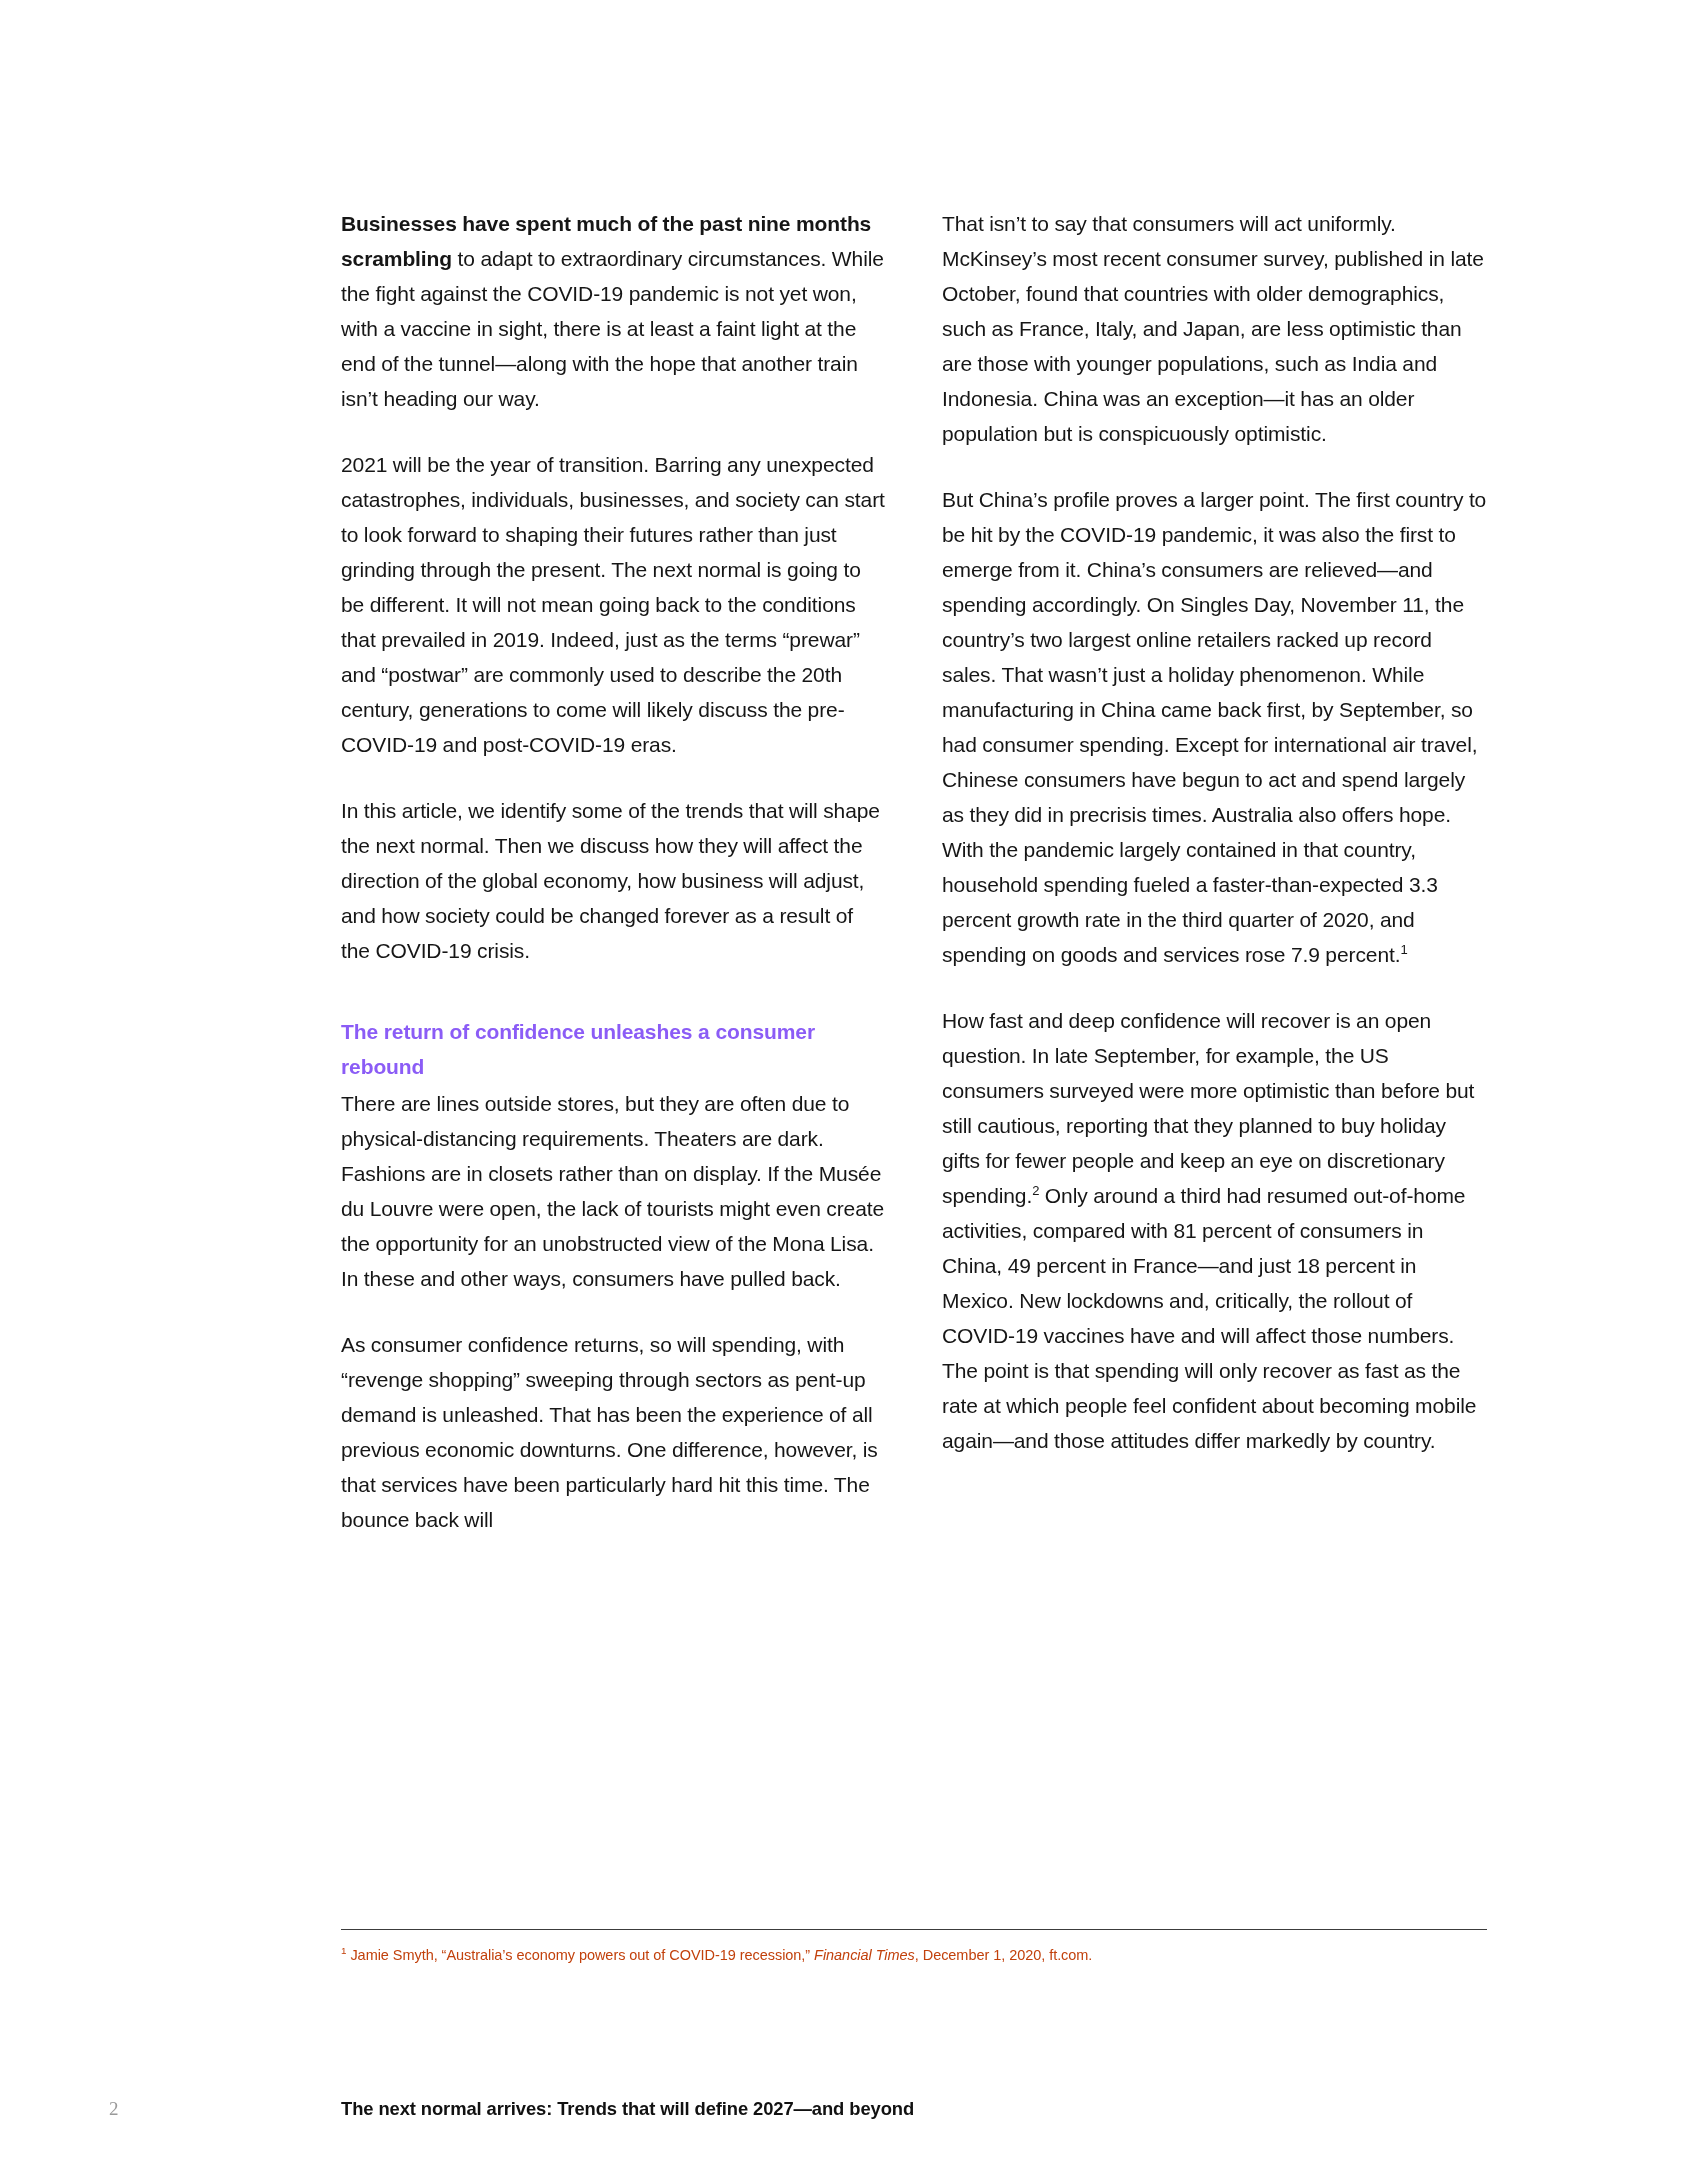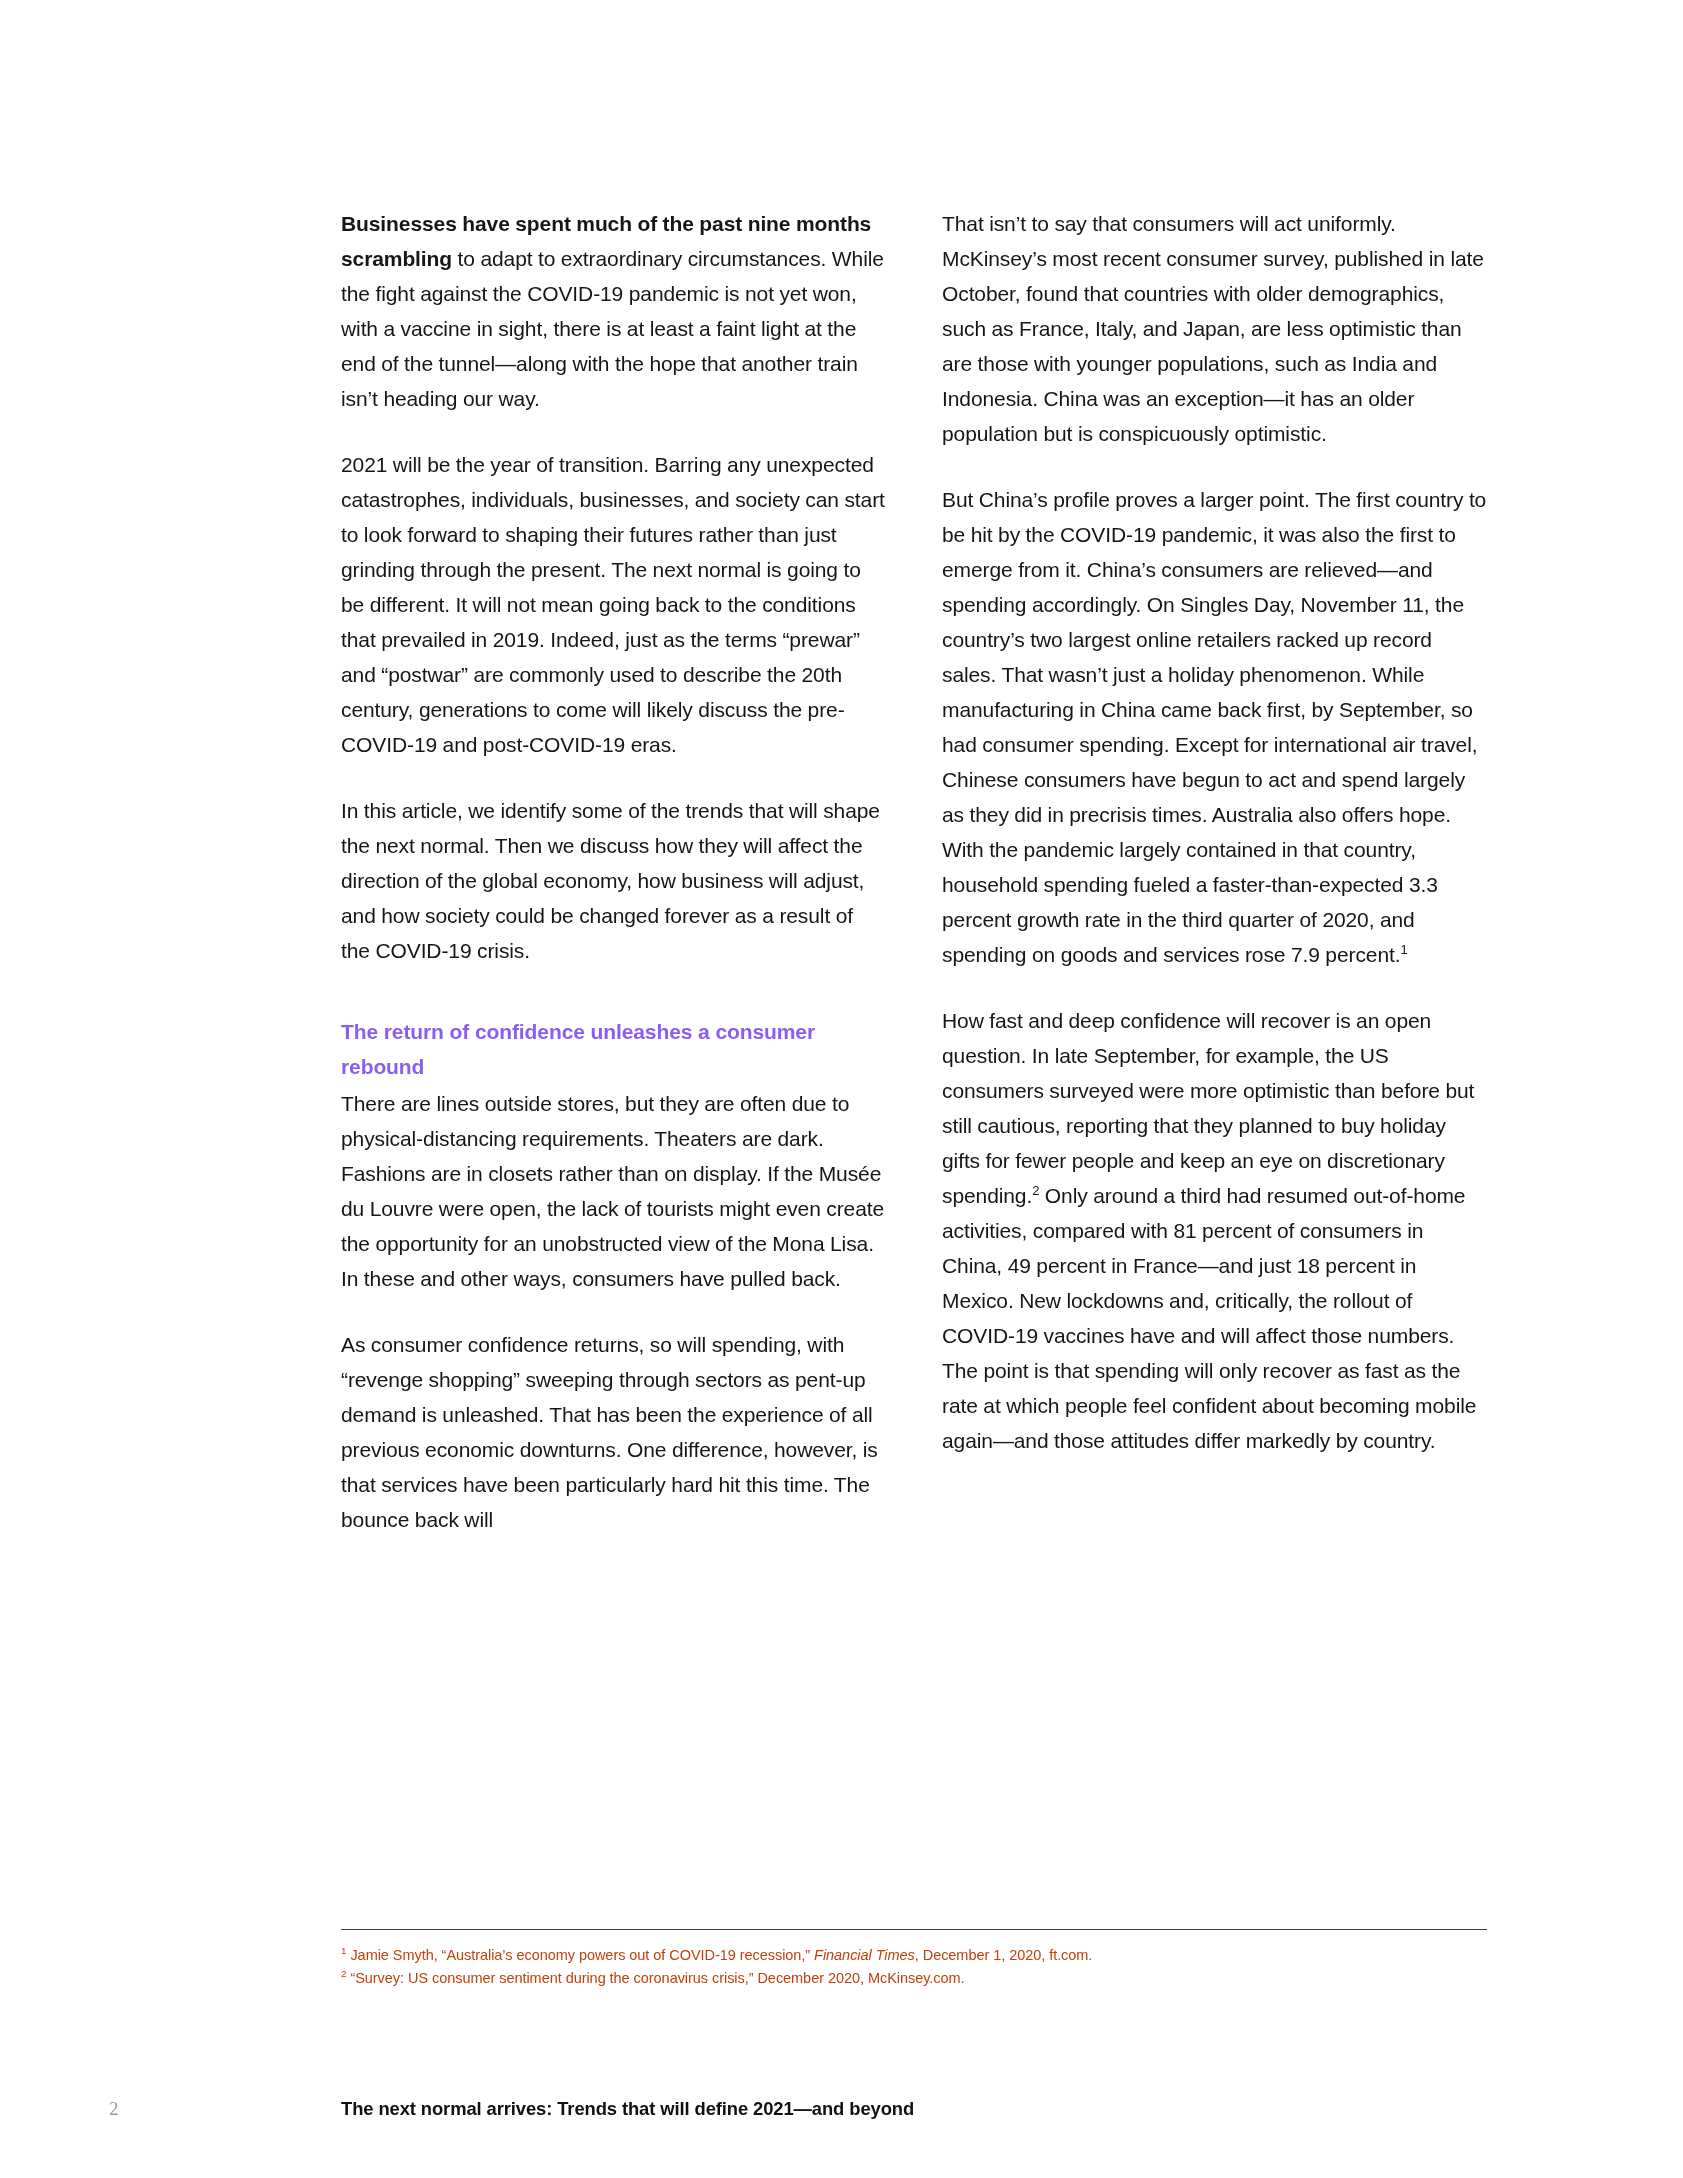--- a/index.html
+++ b/index.html
@@ -183,22 +183,21 @@
 
     </div>
 
   </div>
 
   <div class="footnotes">
     <div class="footnote-rule"></div>
 
     <p class="footnote"><sup>1</sup><span> Jamie Smyth, “Australia’s economy powers out of COVID-19 recession,” </span><span class="it">Financial Times</span><span>, December 1, 2020, ft.com.</span></p>
 
-    <p class="footnote"><sup>2</sup><span> “Survey: US consumer sentiment during the coronavirus crisis,” December 2020, McKinsey.com.</span><span class="it"></span><span></span></p>
   </div>
 
   <div class="page-footer">
     <div class="folio">2</div>
-    <div class="footer-title">The next normal arrives: Trends that will define 2021—and beyond</div>
+    <div class="footer-title">The next normal arrives: Trends that will define 2027—and beyond</div>
   </div>
 
 </div>
 
 
 </body></html>

